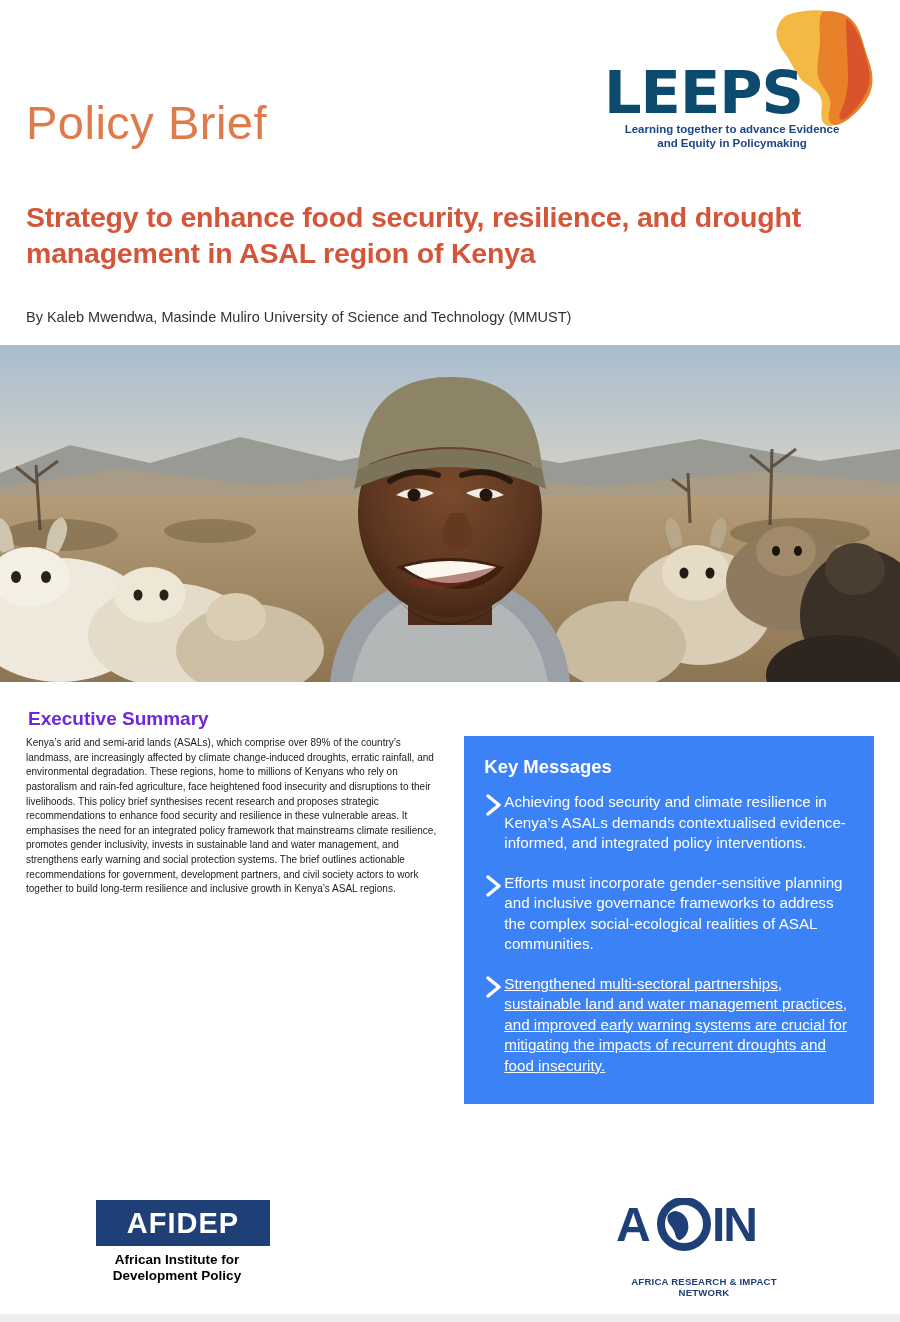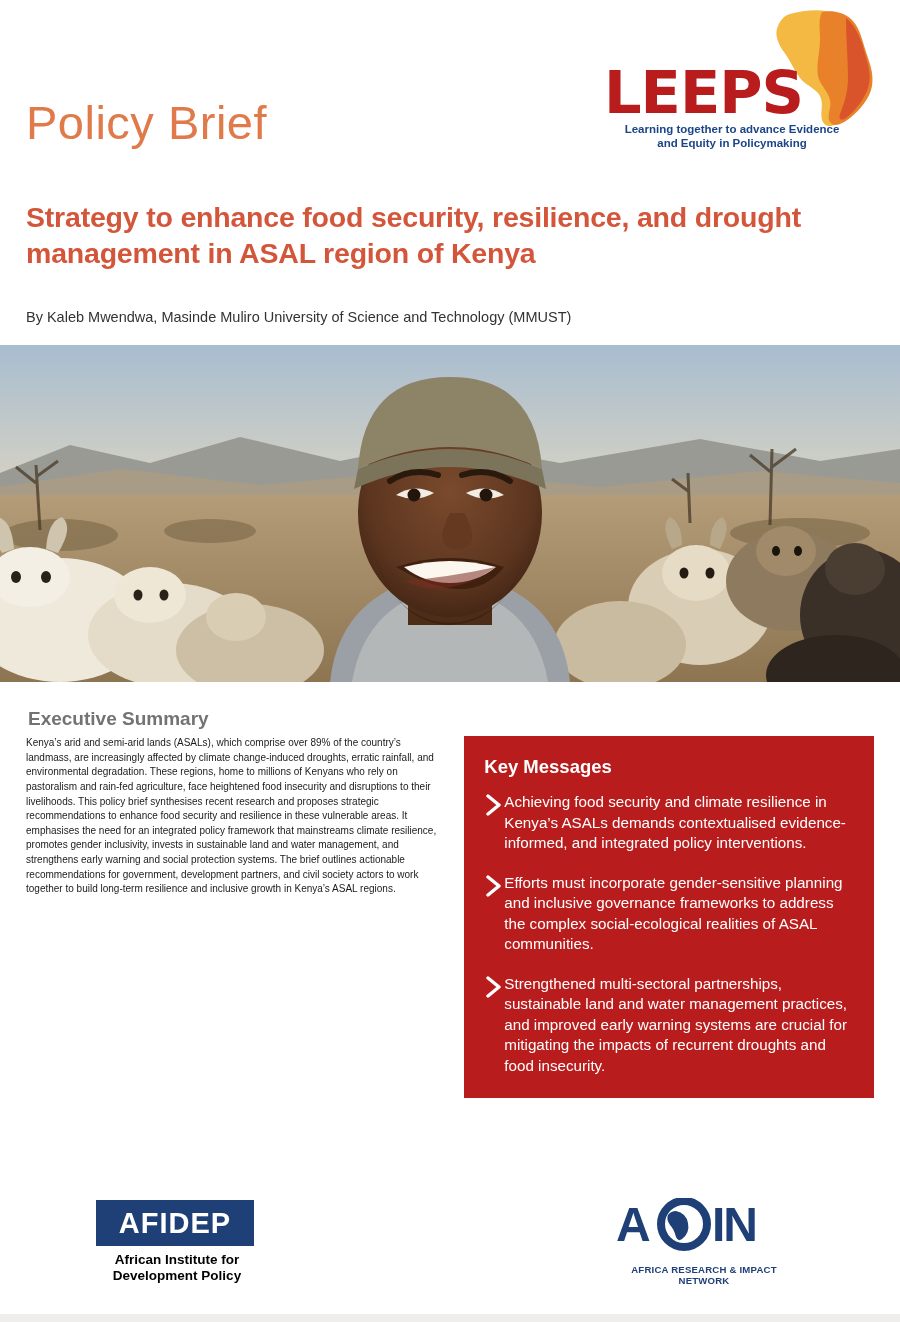--- a/index.html
+++ b/index.html
@@ -30,21 +30,21 @@
     position: absolute;
     right: 6px; top: 2px;
     width: 118px; height: 122px;
   }
   .logo-leeps {
     position: absolute;
     left: 8px; top: 52px;
     font-size: 59px;
     font-weight: bold;
     letter-spacing: -1px;
-    color: #b91c1c;
+    color: #0c4a6e;
     font-family: "DejaVu Sans", sans-serif;
   }
   .logo-tag {
     position: absolute;
     left: 28px; top: 116px;
     width: 216px;
     text-align: center;
     font-size: 11.5px;
     font-weight: bold;
     color: #1c4587;
@@ -85,52 +85,52 @@
   .hero svg { display: block; }
 
   
   .body-wrap {
     position: relative;
     padding: 18px 26px 0 26px;
   }
   .exec-head {
     font-size: 19px;
     font-weight: bold;
-    color: #737373;
+    color: #6d28d9;
     margin: 8px 0 6px 2px;
   }
   .columns {
     display: flex;
     gap: 28px;
     align-items: flex-start;
   }
   .col-left {
     width: 424px;
     font-size: 10px;
     line-height: 1.465;
     color: #1a1a1a;
   }
   .key-panel {
     width: 422px;
-    background: #b91c1c;
+    background: #3b82f6;
     color: #ffffff;
-    padding: 20px 22px 22px 20px;
+    padding: 20px 22px 28px 20px;
     margin-top: 0px;
   }
   .key-title {
     font-size: 18.5px;
     font-weight: bold;
     margin-bottom: 14px;
   }
   .key-item {
     display: flex;
     gap: 0;
     margin-bottom: 19px;
   }
-  .key-item:last-child { margin-bottom: 0; }
+  .key-item:last-child { margin-bottom: 0; text-decoration: underline; }
   .chev {
     flex: 0 0 auto;
     width: 20px; height: 22px;
     margin-top: 2px;
   }
   .key-text {
     font-size: 15.2px;
     line-height: 1.35;
   }
 
@@ -141,21 +141,21 @@
     width: 900px; height: 130px;
     background: #ffffff;
     border-bottom: 8px solid #f0eeec;
   }
   .afidep {
     position: absolute;
     left: 96px; top: 8px;
     width: 162px;
   }
   .afidep-mark {
-    width: 158px; height: 46px;
+    width: 174px; height: 46px;
     background: #1f3f77;
     color: #ffffff;
     font-size: 29px;
     font-weight: bold;
     letter-spacing: 1px;
     display: flex; align-items: center; justify-content: center;
     font-family: "Liberation Sans", sans-serif;
   }
   .afidep-sub {
     margin-top: 6px;
@@ -178,21 +178,21 @@
     color: #1f3f77;
     letter-spacing: -1px;
     line-height: 1;
     position: relative;
   }
   .arin-sub {
     font-size: 9.6px;
     font-weight: bold;
     color: #1f3f77;
     letter-spacing: 0.2px;
-    margin-top: 5px;
+    margin-top: 17px;
   }
 </style>
 </head>
 <body>
 
 <div class="page">
 
   <div class="header">
 
     <div class="logo-block">

